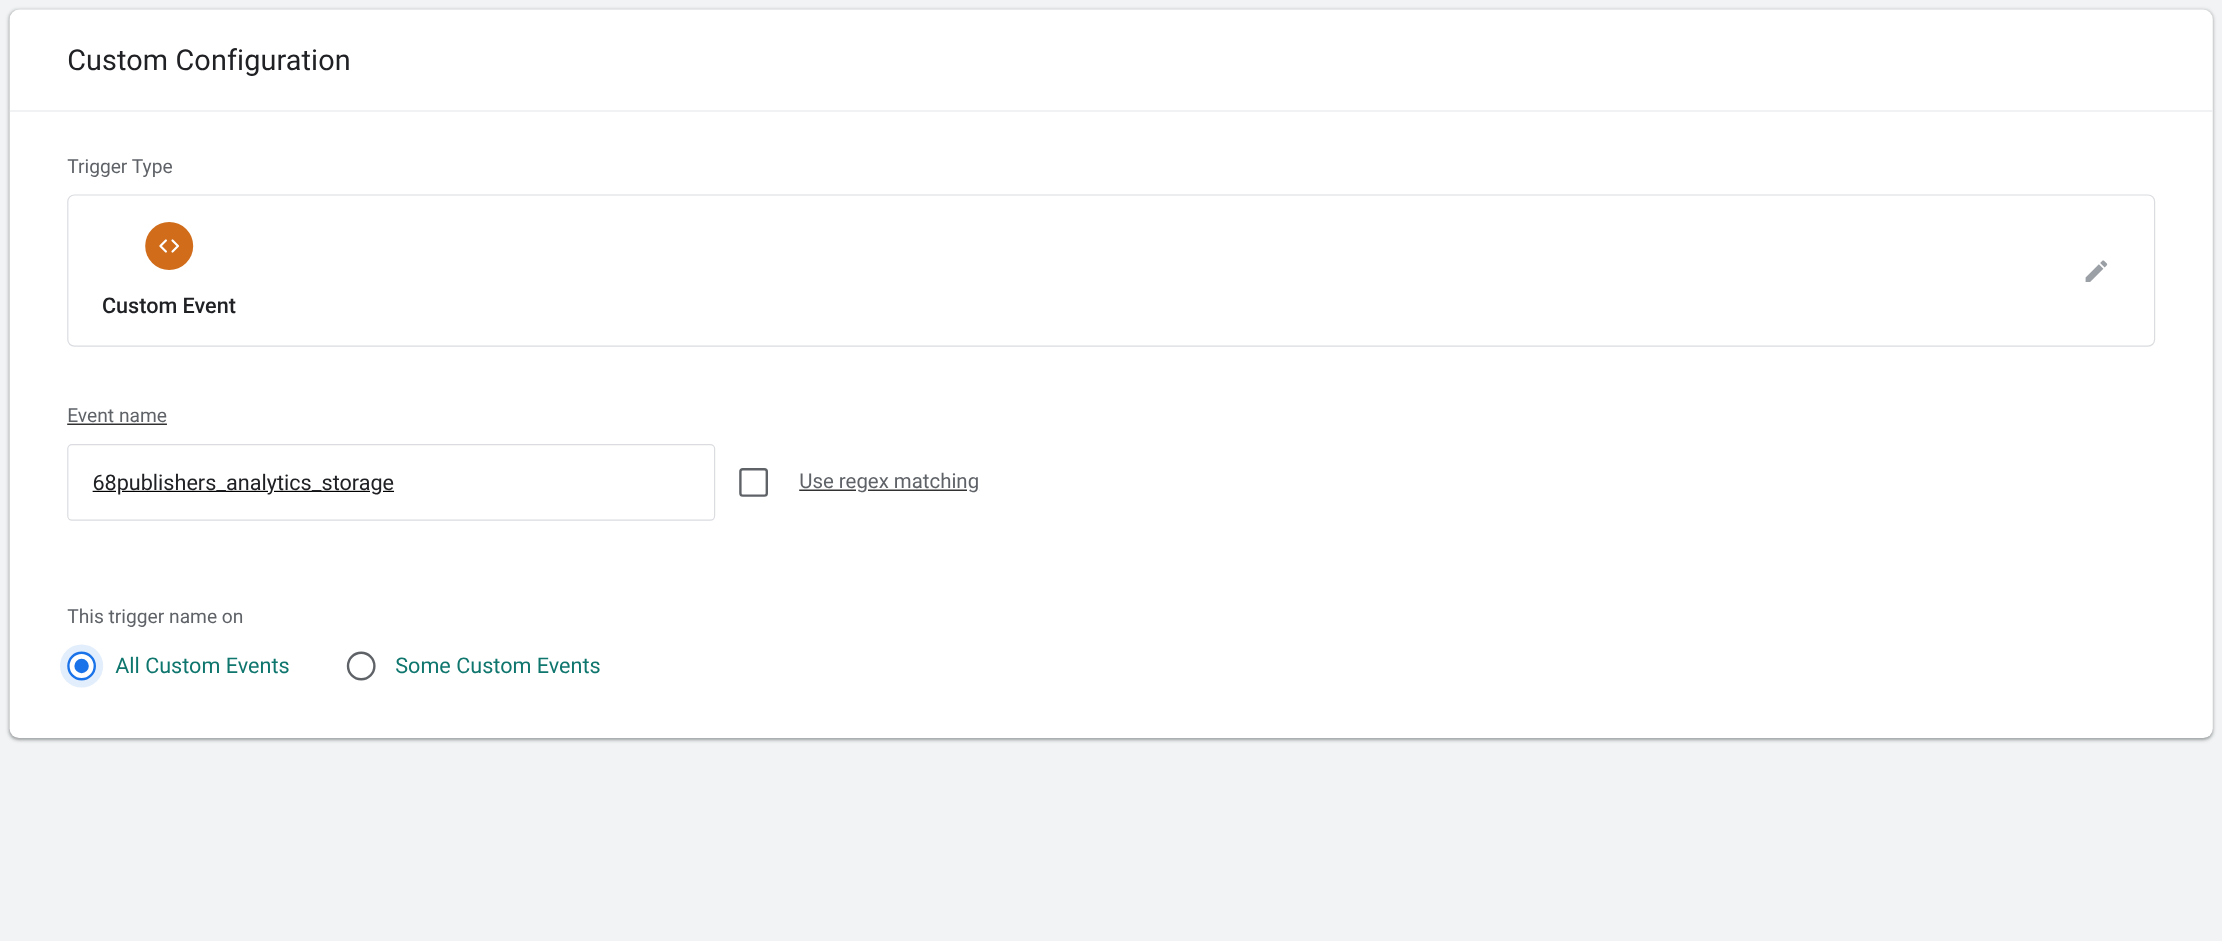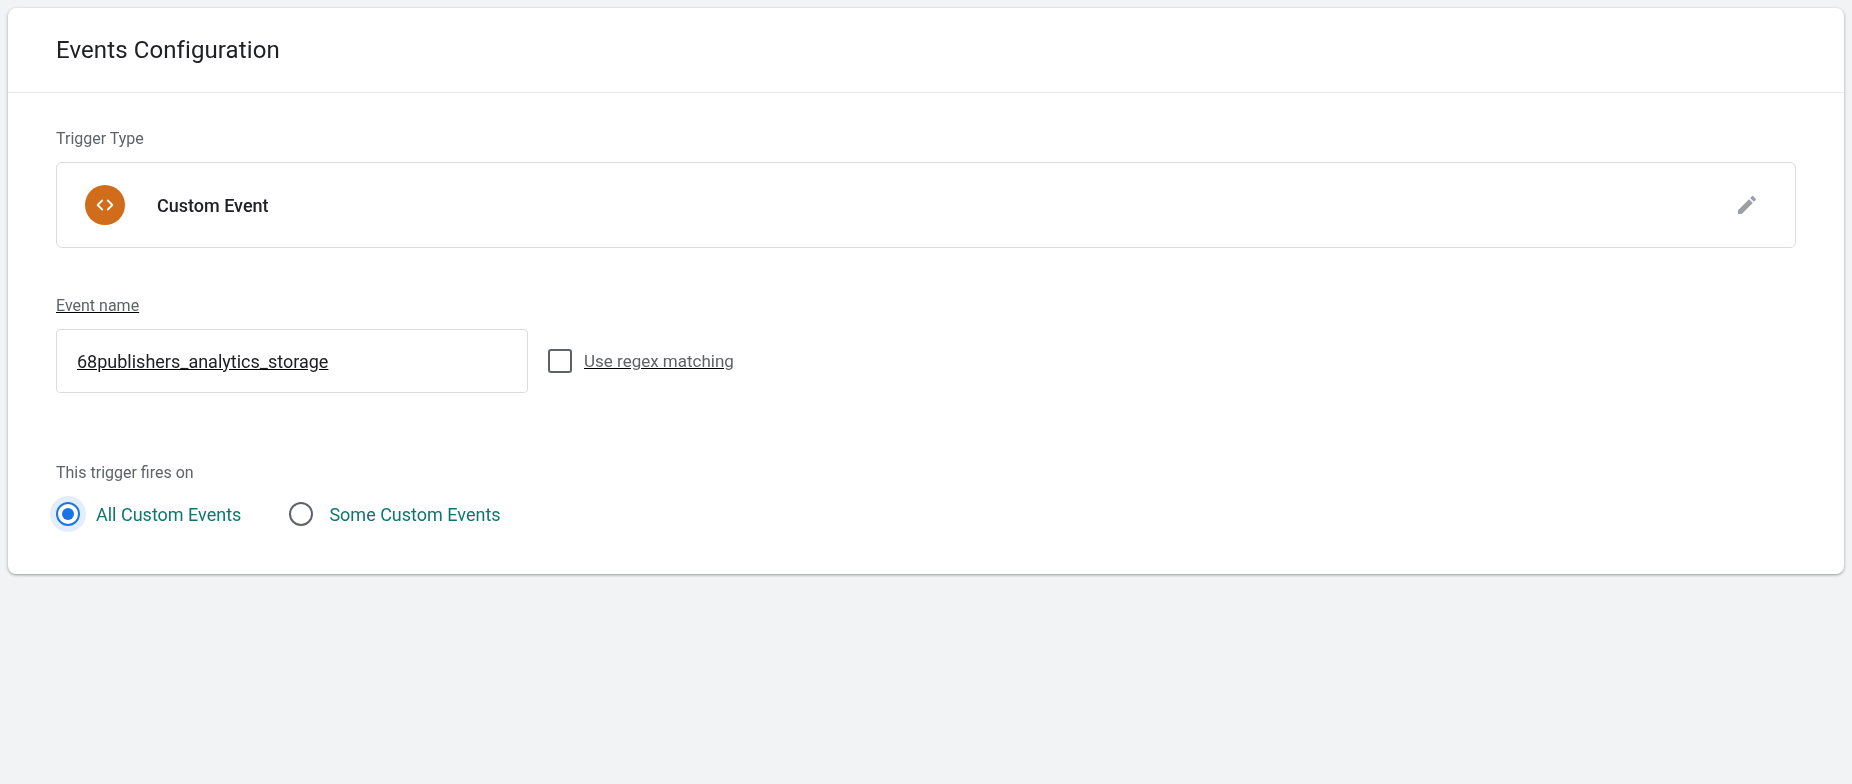--- a/index.html
+++ b/index.html
@@ -43,21 +43,22 @@
       border-radius: 6px;
       display: flex;
       align-items: center;
       padding: 22px 28px;
       position: relative;
       justify-content: space-between;
     }
     .trigger-type-left {
       display: flex;
       align-items: center;
-      gap: 32px;
+      gap: 20px;
+      flex-direction: column;
     }
     .trigger-icon {
       width: 40px;
       height: 40px;
       border-radius: 50%;
       background: #d06c1a;
       display: flex;
       align-items: center;
       justify-content: center;
       flex-shrink: 0;
@@ -80,34 +81,34 @@
     .field-wrap {
       margin-top: 48px;
       text-decoration: underline;
     }
     .field-row {
       display: flex;
       align-items: center;
       gap: 20px;
     }
     .text-input {
-      width: 472px;
+      width: 540px;
       height: 64px;
       border: 1px solid #dadce0;
       border-radius: 4px;
       padding: 0 20px;
       font-size: 18px;
       color: #202124;
       font-family: inherit;
       outline: none;
     }
     .checkbox-wrap {
       display: flex;
       align-items: center;
-      gap: 12px;
+      gap: 26px;
     }
     .checkbox-box {
       width: 24px;
       height: 24px;
       border: 2.5px solid #5f6368;
       border-radius: 3px;
       cursor: pointer;
     }
     .checkbox-label {
       font-size: 17px;
@@ -155,21 +156,21 @@
     .radio-label {
       font-size: 18px;
       color: #0f766e;
     }
   </style>
 </head>
 <body>
 
 <div class="card">
   <div class="card-header">
-    <h1 class="card-title">Events Configuration</h1>
+    <h1 class="card-title">Custom Configuration</h1>
   </div>
   <div class="card-body">
 
     <div>
       <div class="section-label">Trigger Type</div>
       <div class="trigger-type-box">
         <div class="trigger-type-left">
           <div class="trigger-icon">
             <svg width="22" height="22" viewBox="0 0 24 24" fill="none">
               <path d="M9 7L4 12L9 17" stroke="#fff" stroke-width="2" stroke-linecap="round" stroke-linejoin="round"></path>
@@ -191,21 +192,21 @@
       <div class="field-row">
         <input type="text" class="text-input" value="68publishers_analytics_storage" style="">
         <div class="checkbox-wrap">
           <div class="checkbox-box"></div>
           <span class="checkbox-label">Use regex matching</span>
         </div>
       </div>
     </div>
 
     <div class="radio-section">
-      <div class="section-label">This trigger fires on</div>
+      <div class="section-label">This trigger name on</div>
       <div class="radio-row">
         <div class="radio-item">
           <div class="radio-circle radio-selected"></div>
           <span class="radio-label">All Custom Events</span>
         </div>
         <div class="radio-item">
           <div class="radio-circle radio-unselected"></div>
           <span class="radio-label">Some Custom Events</span>
         </div>
       </div>

